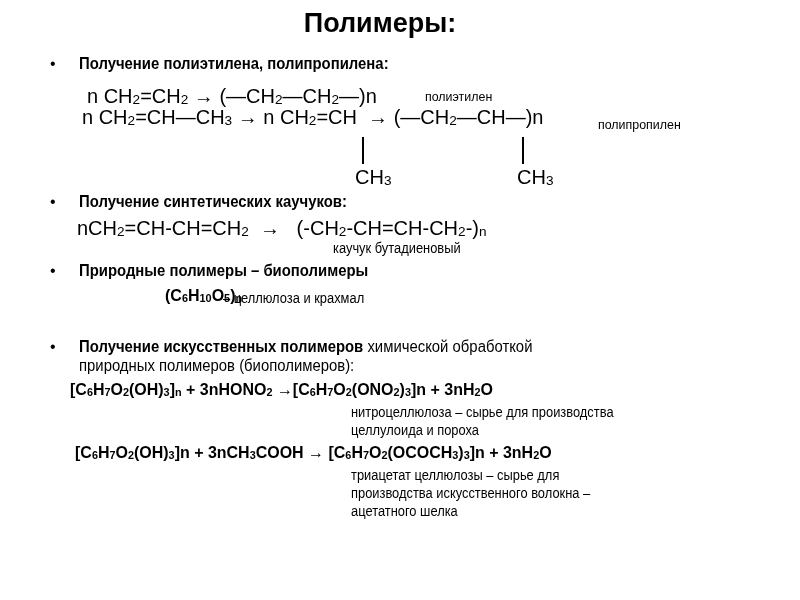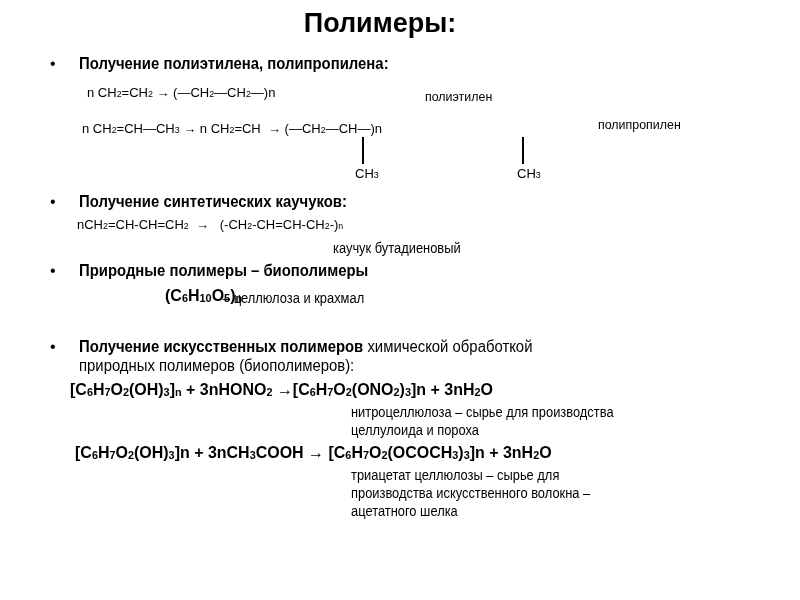--- a/index.html
+++ b/index.html
@@ -2,40 +2,40 @@
 <html><head>
   <meta charset="utf-8">
   <style>
     html, body { margin:0; padding:0; }
     body { width:800px; height:600px; background:#ffffff; position:relative; overflow:hidden;
            font-family:"Liberation Sans", sans-serif; color:#000; }
     .abs { position:absolute; white-space:nowrap; }
     .title { left:0; width:760px; top:8px; text-align:center; font-size:27px; font-weight:bold; }
     .bullet { font-size:16px; }
     .bh { font-size:16px; font-weight:bold; transform:scaleX(0.93); transform-origin:left; }
-    .eq { font-size:13px; }
+    .eq { font-size:20px; }
     .eqb { font-size:17px; font-weight:bold; transform:scaleX(0.94); transform-origin:left; }
     .note { font-size:14px; transform:scaleX(0.92); transform-origin:left; }
     .small { font-size:13.5px; transform:scaleX(0.92); transform-origin:left; }
     .body16 { font-size:16px; transform:scaleX(0.93); transform-origin:left; }
     sub { font-size:0.68em; vertical-align:-0.05em; }
     .vbar { position:absolute; width:2px; background:#000; }
   </style>
 </head>
 <body>
 
 <div class="abs title">Полимеры:</div>
 
 <div class="abs bullet" style="left:50px;top:55px;">•</div>
 <div class="abs bh" style="left:79px;top:55px;">Получение полиэтилена, полипропилена:</div>
 
 <div class="abs eq" style="left:87px;top:85px;"><span>n CH</span><sub>2</sub><span>=CH</span><sub>2</sub><span> → (—CH</span><sub>2</sub><span>—CH</span><sub>2</sub><span>—)n</span></div>
 <div class="abs small" style="left:425px;top:89px;">полиэтилен</div>
 
-<div class="abs eq" style="left:82px;top:121px;text-align:center;"><span>n CH</span><sub>2</sub><span>=CH—CH</span><sub>3</sub><span> → n CH</span><sub>2</sub><span style="white-space:pre">=CH  → (—CH</span><sub>2</sub><span>—CH—)n</span></div>
+<div class="abs eq" style="left:82px;top:106px;text-align:center;"><span>n CH</span><sub>2</sub><span>=CH—CH</span><sub>3</sub><span> → n CH</span><sub>2</sub><span style="white-space:pre">=CH  → (—CH</span><sub>2</sub><span>—CH—)n</span></div>
 <div class="abs small" style="left:598px;top:117px;">полипропилен</div>
 
 <div class="vbar" style="left:362px;top:137px;height:27px;"></div>
 <div class="vbar" style="left:522px;top:137px;height:27px;"></div>
 <div class="abs eq" style="left:355px;top:166px;"><span>CH</span><sub>3</sub></div>
 <div class="abs eq" style="left:517px;top:166px;"><span>CH</span><sub>3</sub></div>
 
 <div class="abs bullet" style="left:50px;top:193px;">•</div>
 <div class="abs bh" style="left:79px;top:193px;font-weight:bold;">Получение синтетических каучуков:</div>
 <div class="abs eq" style="left:77px;top:217px;"><span>nCH</span><sub>2</sub><span>=CH-CH=CH</span><sub>2</sub><span style="white-space:pre">  →   (-CH</span><sub>2</sub><span>-CH=CH-CH</span><sub>2</sub><span>-)</span><sub>n</sub></div>

